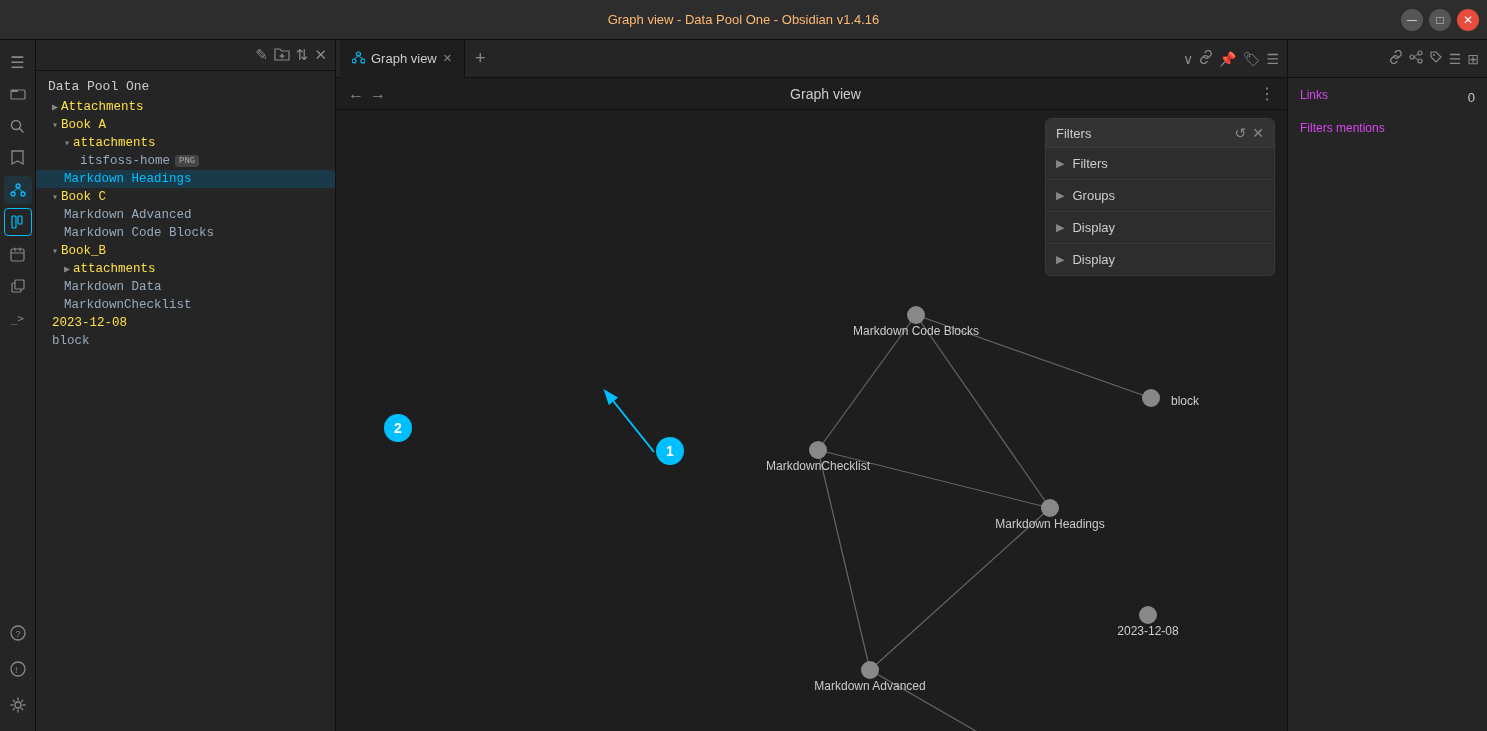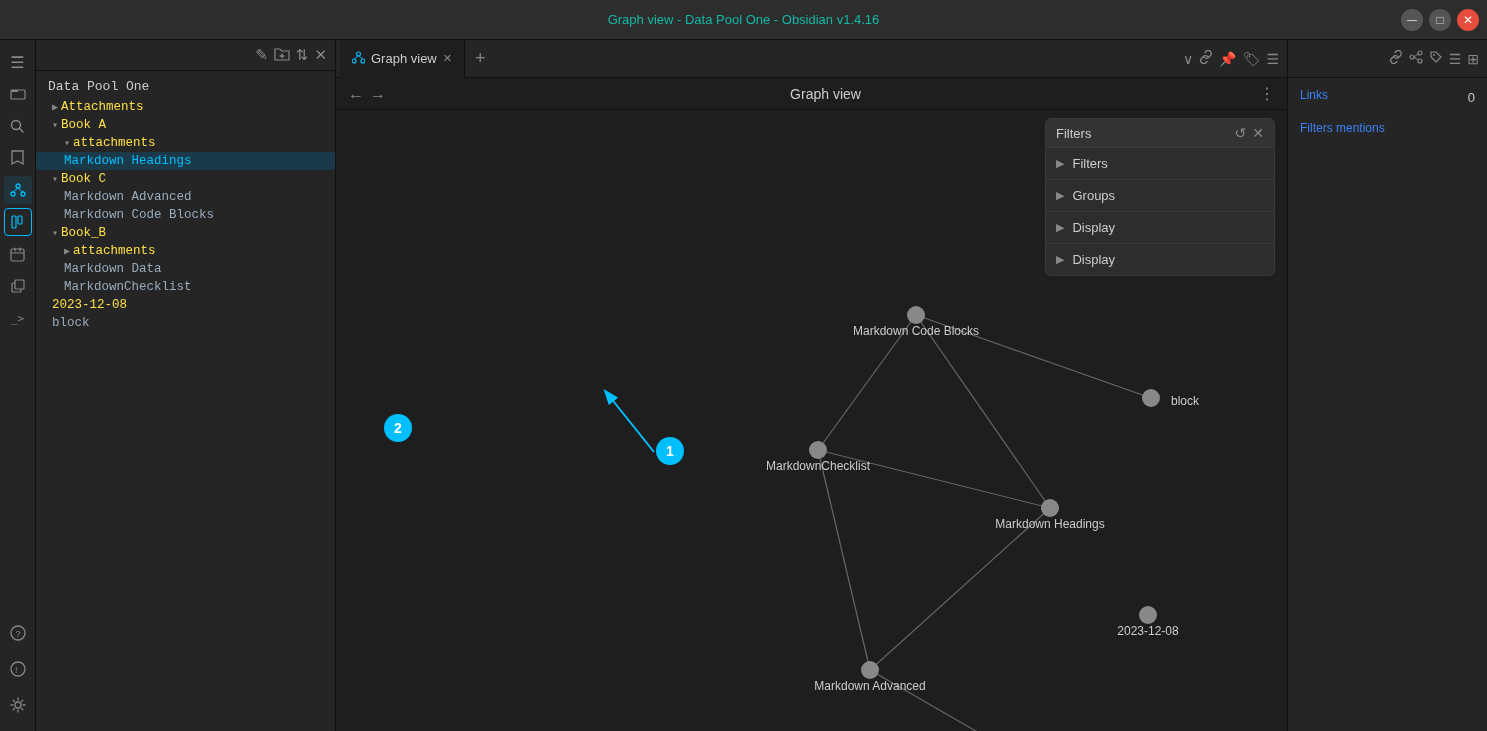--- a/index.html
+++ b/index.html
@@ -18,21 +18,21 @@
       height: 40px;
       background: #2d2d2d;
       display: flex;
       align-items: center;
       justify-content: center;
       position: relative;
       border-bottom: 1px solid #111;
     }
     .title-bar-title {
       font-size: 13px;
-      color: #14b8a6;
+      color: #fdba74;
     }
     .title-bar-controls {
       position: absolute;
       right: 8px;
       display: flex;
       gap: 6px;
       align-items: center;
     }
     .title-btn {
       width: 22px; height: 22px;
@@ -280,21 +280,21 @@
     }
     .right-panel-icon { color: #888; font-size: 14px; cursor: pointer; }
     .right-panel-content {
       padding: 10px 12px;
     }
     .rp-section {
       margin-bottom: 12px;
     }
     .rp-label {
       font-size: 12px;
-      color: #3b82f6;
+      color: #d946ef;
       margin-bottom: 4px;
     }
     .rp-value {
       font-size: 13px;
       color: #ccc;
     }
 
     
     .annotation-circle {
       position: absolute;
@@ -423,20 +423,25 @@
         <span class="chevron">▾</span>
         <span class="folder-name">Book A</span>
       </div>
 
       <div class="tree-row">
         <span class="indent" style="width:20px;"></span>
         <span class="chevron">▾</span>
         <span class="folder-name">attachments</span>
       </div>
 
+      <div class="tree-row">
+        <span class="indent" style="width:36px;"></span>
+        <span class="file-name">itsfoss-home</span>
+        <span class="badge">PNG</span>
+      </div>
 
       <div class="tree-row" style="background:#1a3a4a;">
         <span class="indent" style="width:20px;"></span>
         <span class="file-name active">Markdown Headings</span>
       </div>
 
       <div class="tree-row">
         <span class="indent" style="width:8px;"></span>
         <span class="chevron">▾</span>
         <span class="folder-name">Book C</span>

